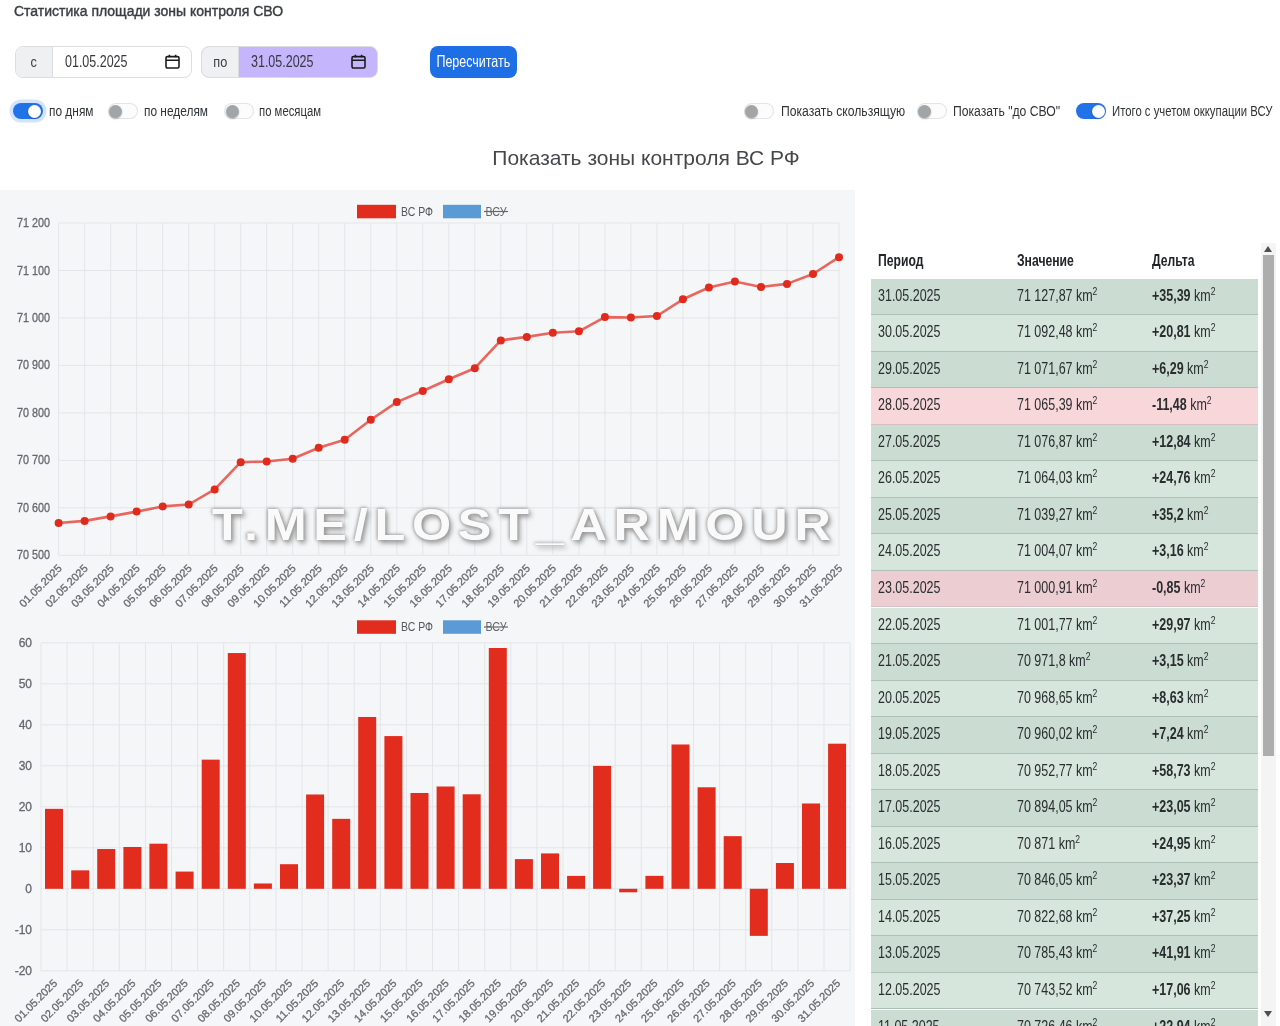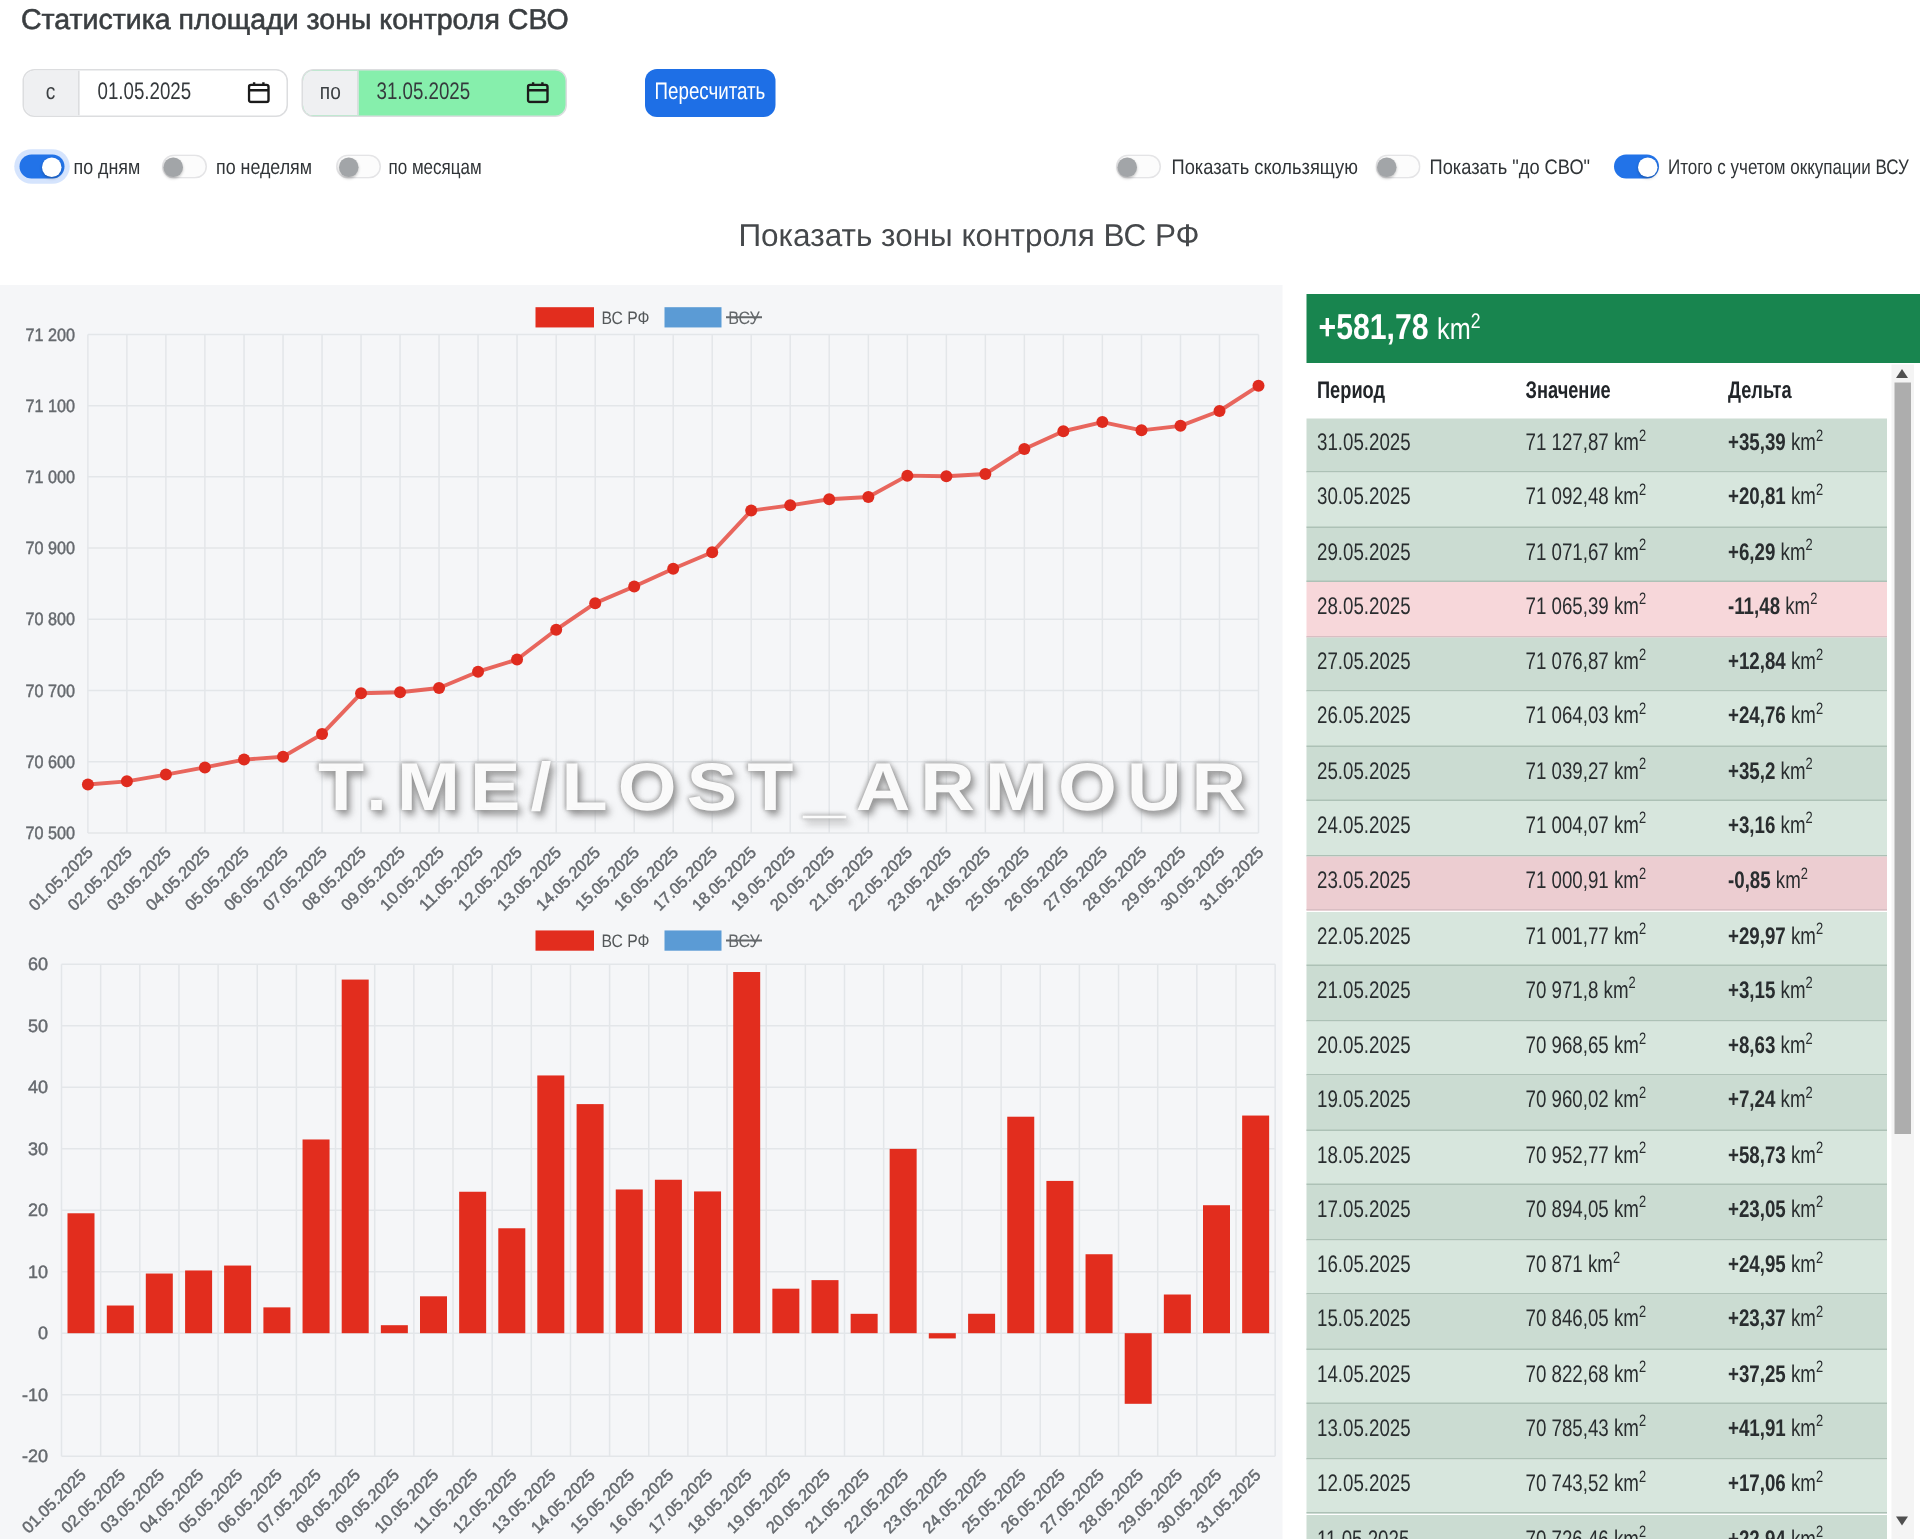--- a/index.html
+++ b/index.html
@@ -3,41 +3,41 @@
 <style>
 *{margin:0;padding:0;box-sizing:border-box;}
 html,body{width:1280px;height:1026px;overflow:hidden;background:#fff;font-family:"Liberation Sans",sans-serif;}
 #page{position:relative;width:1280px;height:1026px;}
 .c0,.c1,.c2{position:absolute;top:0;height:34.75px;line-height:34.75px;font-size:16px;color:#292d2f;white-space:nowrap;transform:scaleX(0.78);transform-origin:0 50%;}
 .c0{left:7px;}.c1{left:146px;}.c2{left:281px;}
 .c1 sup,.c2 sup{line-height:0;}
 </style></head>
 <body>
 <div id="page">
-<div style="position:absolute;left:14px;top:3px;font-size:19px;color:#3a3e41;-webkit-text-stroke:0.4px #3a3e41;white-space:nowrap;">Статистика площади зоны контроля СВО</div>
+<div style="position:absolute;left:14px;top:3px;font-size:14px;color:#3a3e41;-webkit-text-stroke:0.4px #3a3e41;white-space:nowrap;">Статистика площади зоны контроля СВО</div>
 
 <div style="position:absolute;left:15px;top:45.5px;width:177px;height:32px;border:1px solid #dcdddf;border-radius:8px;background:#fff;box-sizing:border-box;display:flex;overflow:hidden;">
  <div style="width:37px;background:#eff0f2;border-right:1px solid #dcdddf;display:flex;align-items:center;justify-content:center;font-size:15px;color:#3c4043;">
         <span style="transform:scaleX(0.85);">с</span>
       </div>
  <div style="flex:1;display:flex;align-items:center;padding-left:12px;font-size:16px;color:#35393c;">
         <span style="transform:scaleX(0.78);transform-origin:0 50%;white-space:nowrap;">01.05.2025</span>
       </div>
  <div style="display:flex;align-items:center;padding-right:11px;">
         <svg width="15" height="15" viewBox="0 0 15 15">
           <g fill="none" stroke="#1b1b1b" stroke-width="1.6">
             <rect x="1" y="2.6" width="13" height="11.4" rx="1.4"></rect>
             <line x1="1" y1="6.2" x2="14" y2="6.2"></line>
             <line x1="4.4" y1="0.8" x2="4.4" y2="3.2"></line>
             <line x1="10.6" y1="0.8" x2="10.6" y2="3.2"></line>
           </g>
         </svg>
       </div>
     </div>
-<div style="position:absolute;left:201px;top:45.5px;width:177px;height:32px;border:1px solid #dcdddf;border-radius:8px;background:#86efac;box-sizing:border-box;display:flex;overflow:hidden;">
+<div style="position:absolute;left:201px;top:45.5px;width:177px;height:32px;border:1px solid #dcdddf;border-radius:8px;background:#c4b5fd;box-sizing:border-box;display:flex;overflow:hidden;">
  <div style="width:37px;background:#eff0f2;border-right:1px solid #dcdddf;display:flex;align-items:center;justify-content:center;font-size:15px;color:#3c4043;">
         <span style="transform:scaleX(0.85);">по</span>
       </div>
  <div style="flex:1;display:flex;align-items:center;padding-left:12px;font-size:16px;color:#35393c;">
         <span style="transform:scaleX(0.78);transform-origin:0 50%;white-space:nowrap;">31.05.2025</span>
       </div>
  <div style="display:flex;align-items:center;padding-right:11px;">
         <svg width="15" height="15" viewBox="0 0 15 15">
           <g fill="none" stroke="#1b1b1b" stroke-width="1.6">
             <rect x="1" y="2.6" width="13" height="11.4" rx="1.4"></rect>
@@ -307,23 +307,20 @@
 <rect x="645.4" y="875.84" width="18" height="12.96" fill="#e22d1e"></rect>
 <rect x="671.5" y="744.48" width="18" height="144.32" fill="#e22d1e"></rect>
 <rect x="697.6" y="787.28" width="18" height="101.52" fill="#e22d1e"></rect>
 <rect x="723.7" y="836.16" width="18" height="52.64" fill="#e22d1e"></rect>
 <rect x="749.8" y="888.80" width="18" height="47.07" fill="#e22d1e"></rect>
 <rect x="775.9" y="863.01" width="18" height="25.79" fill="#e22d1e"></rect>
 <rect x="802.0" y="803.48" width="18" height="85.32" fill="#e22d1e"></rect>
 <rect x="828.1" y="743.70" width="18" height="145.10" fill="#e22d1e"></rect>
 </svg>
 <div style="position:absolute;left:212px;top:502px;font-size:45px;line-height:45px;font-weight:bold;letter-spacing:6px;transform:scaleX(1.12);transform-origin:0 50%;color:rgba(255,255,255,0.95);text-shadow:0 0 3px rgba(155,155,155,0.9),2px 3px 5px rgba(130,130,130,0.85),-1px -1px 3px rgba(165,165,165,0.6);white-space:nowrap;">T.ME/LOST_ARMOUR</div>
-<div style="position:absolute;left:871px;top:196px;width:409px;height:46.4px;background:#18854f;color:#fff;display:flex;align-items:center;">
- <span style="margin-left:8px;font-size:24px;font-weight:bold;transform:scaleX(0.84);transform-origin:0 50%;white-space:nowrap;">+581,78&nbsp;<span style="font-weight:normal;font-size:20px;">km<sup style="font-size:14px;">2</sup></span></span>
-    </div>
 <div style="position:absolute;left:871px;top:242.6px;width:388px;height:35.8px;background:#fff;"></div>
 <div style="position:absolute;left:878px;top:242.6px;height:35.8px;line-height:35.8px;font-size:16px;font-weight:bold;color:#212529;transform:scaleX(0.76);transform-origin:0 50%;">Период</div>
 <div style="position:absolute;left:1017px;top:242.6px;height:35.8px;line-height:35.8px;font-size:16px;font-weight:bold;color:#212529;transform:scaleX(0.76);transform-origin:0 50%;">Значение</div>
 <div style="position:absolute;left:1152px;top:242.6px;height:35.8px;line-height:35.8px;font-size:16px;font-weight:bold;color:#212529;transform:scaleX(0.76);transform-origin:0 50%;">Дельта</div>
 <div style="position:absolute;left:871px;top:278.5px;width:387px;height:36.5px;background:#cbdcd2;border-bottom:1.8px solid #adc1b6;">
  <span class="c0">31.05.2025</span>
       <span class="c1">71 127,87&nbsp;km<sup style="font-size:11px;">2</sup></span>
       <span class="c2"><b>+35,39</b>&nbsp;km<sup style="font-size:11px;">2</sup></span>
     </div>
 <div style="position:absolute;left:871px;top:315.1px;width:387px;height:36.5px;background:#d7e6dd;border-bottom:1.8px solid #adc1b6;">

